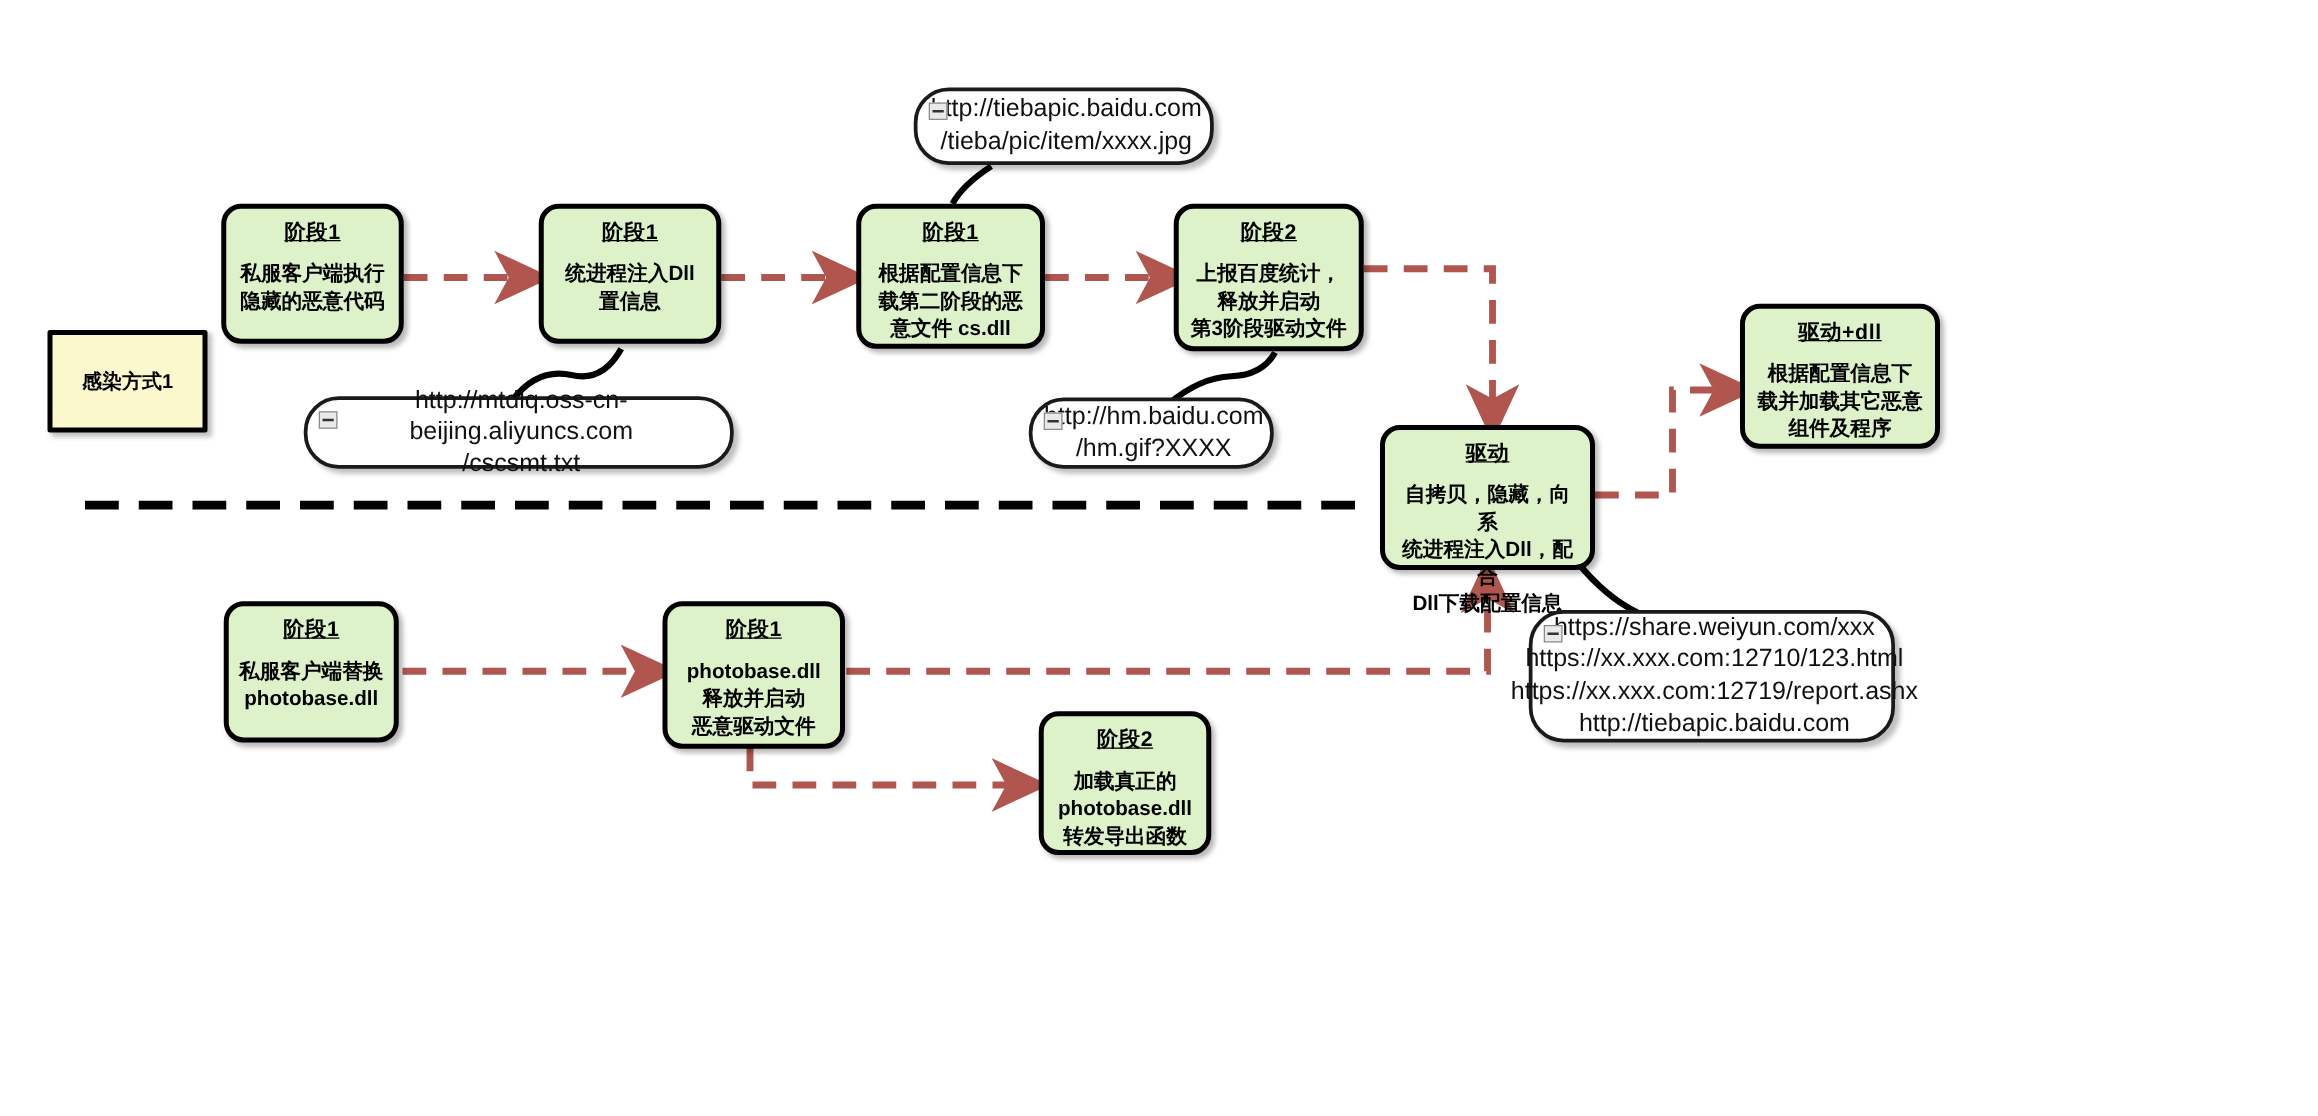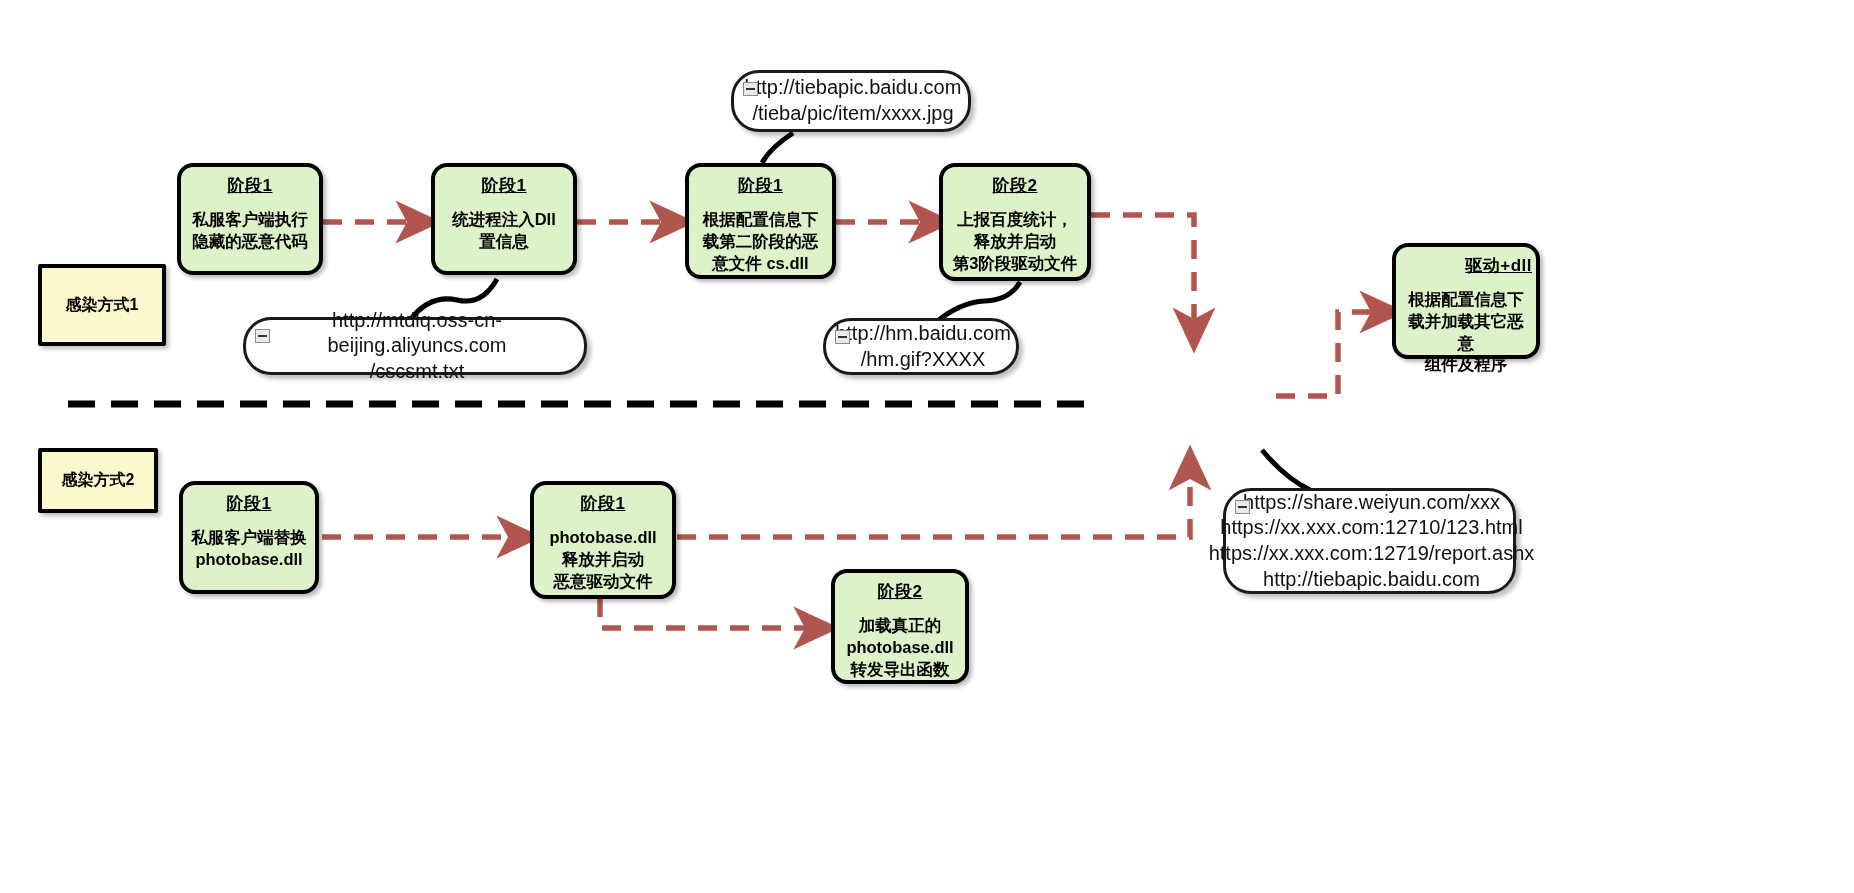--- a/index.html
+++ b/index.html
@@ -162,23 +162,20 @@
     <path d="M793,133 Q770,148 762,163" stroke="#000000" stroke-width="5" fill="none"></path>
     <path d="M410,320 Q430,294 457,300 Q482,306 497,279" stroke="#000000" stroke-width="5" fill="none"></path>
     <path d="M935,323 Q960,302 985,301 Q1010,300 1020,282" stroke="#000000" stroke-width="5" fill="none"></path>
     <path d="M1262,450 Q1285,478 1310,490" stroke="#000000" stroke-width="5" fill="none"></path>
   </svg>
 
   <div class="legend-box" style="left:38px; top:264px; width:128px; height:82px;">
     <span>感染方式1</span>
   </div>
 
-  <div class="legend-box" style="left:38px; top:448px; width:120px; height:65px;">
-    <span>感染方式2</span>
-  </div>
 
   <div class="node" style="left:177px; top:163px; width:146px; height:112px;">
     <div class="node-title">阶段1</div>
     <div class="node-divider"></div>
     <div class="node-body">私服客户端执行
 隐藏的恶意代码</div>
   </div>
 
   <div class="node" style="left:431px; top:163px; width:146px; height:112px;">
     <div class="node-title">阶段1</div>
@@ -196,22 +193,29 @@
   </div>
 
   <div class="node" style="left:939px; top:163px; width:152px; height:118px;">
     <div class="node-title">阶段2</div>
     <div class="node-divider"></div>
     <div class="node-body">上报百度统计，
 释放并启动
 第3阶段驱动文件</div>
   </div>
 
-
-  <div class="node" style="left:1392px; top:243px; width:148px; height:116px;align-items:flex-end;">
+  <div class="node" style="left:1104px; top:340px; width:172px; height:116px;">
+    <div class="node-title">驱动</div>
+    <div class="node-divider"></div>
+    <div class="node-body">自拷贝，隐藏，向系
+统进程注入Dll，配合
+Dll下载配置信息</div>
+  </div>
+
+  <div class="node" style="left:1392px; top:243px; width:160px; height:116px;">
     <div class="node-title">驱动+dll</div>
     <div class="node-divider"></div>
     <div class="node-body">根据配置信息下
 载并加载其它恶意
 组件及程序</div>
   </div>
 
   <div class="node" style="left:179px; top:481px; width:140px; height:113px;">
     <div class="node-title">阶段1</div>
     <div class="node-divider"></div>

